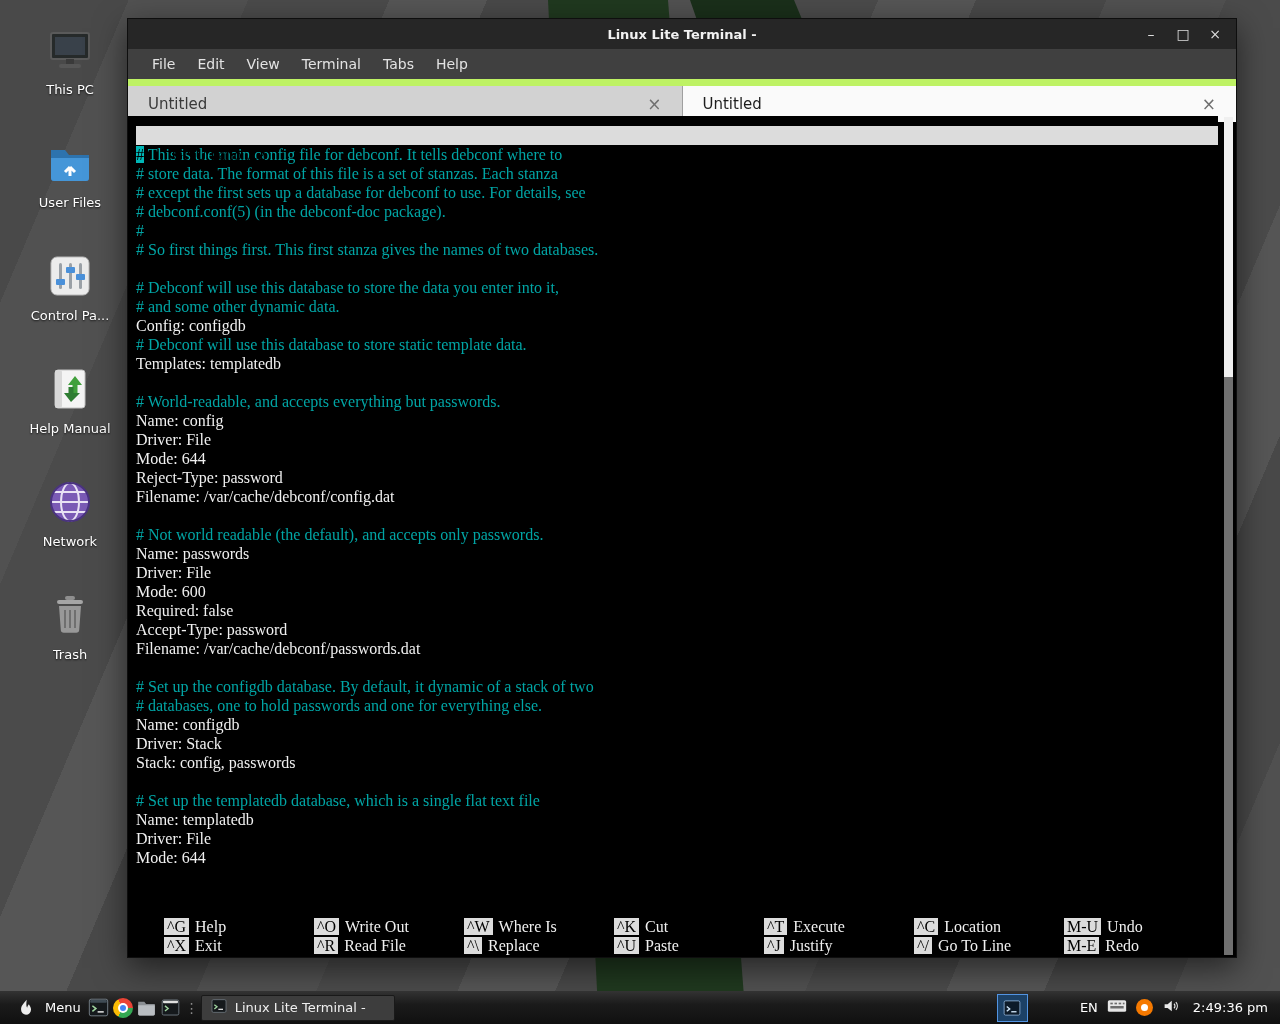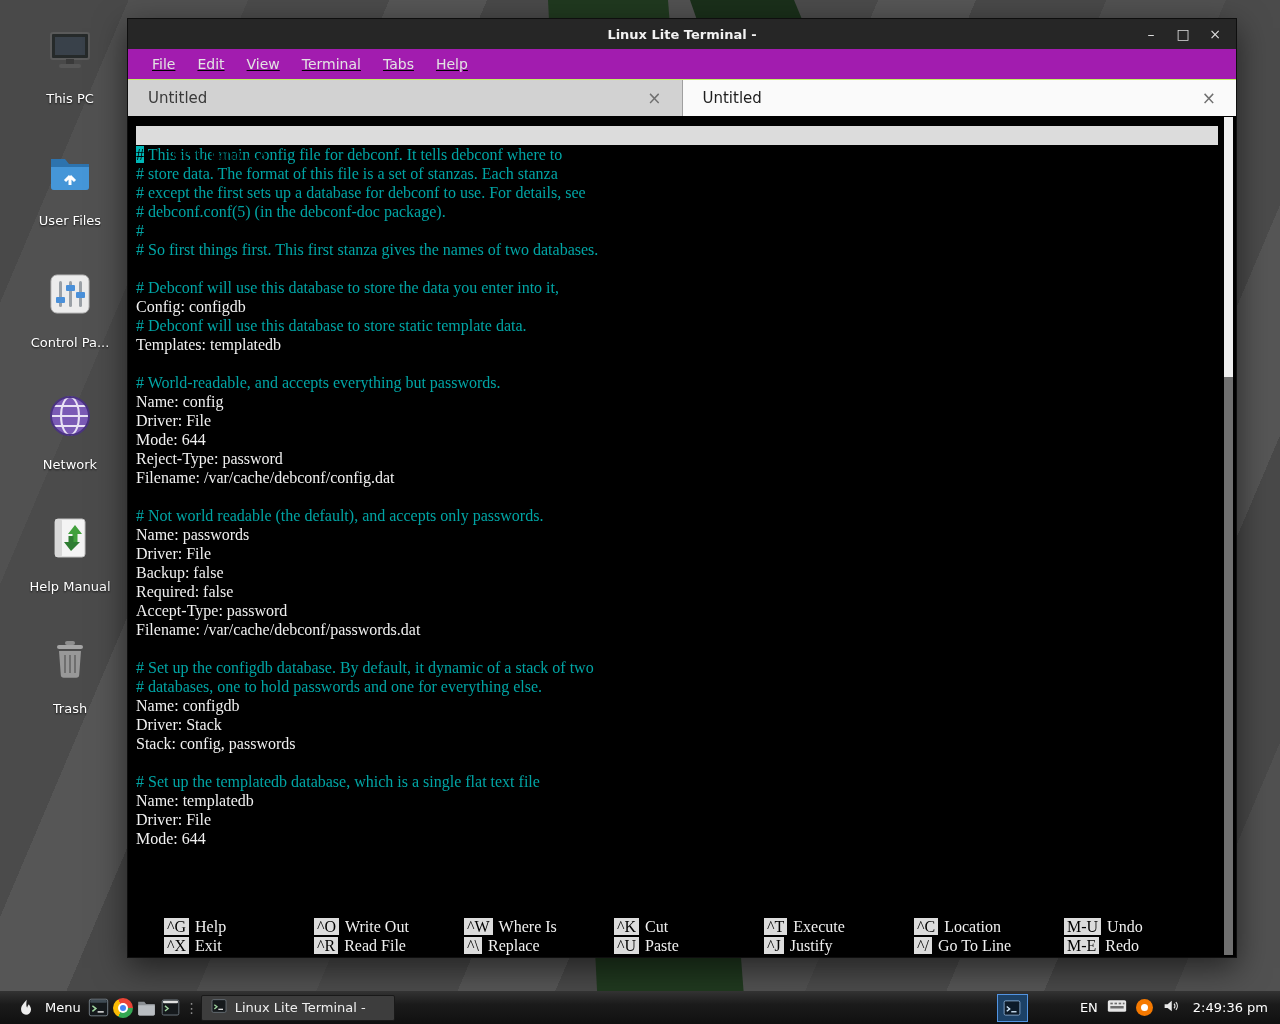--- a/index.html
+++ b/index.html
@@ -3,31 +3,31 @@
 <meta charset="utf-8">
 <style>
   html,body{margin:0;padding:0;}
   body{width:1280px;height:1024px;overflow:hidden;position:relative;
     font-family:"DejaVu Sans","Liberation Sans",sans-serif;
     background:repeating-linear-gradient(293deg,
       #515151 0 110px,#494949 110px 230px,#565656 230px 320px,#4b4b4b 320px 450px);}
   .bglogo{position:absolute;left:0;top:0;z-index:1;}
   
   .desk-icons{position:absolute;left:10px;top:26px;width:120px;display:flex;flex-direction:column;gap:42px;z-index:2;}
-  .desk-icon{display:flex;flex-direction:column;align-items:center;gap:17px;cursor:default;}
+  .desk-icon{display:flex;flex-direction:column;align-items:center;gap:8px;cursor:default;}
   .desk-icon-img, .desk-icon-img svg{width:48px;height:48px;display:block;}
   .desk-icon-label{color:#fff;font-size:13px;text-shadow:0 1px 2px rgba(0,0,0,.8);white-space:nowrap;max-width:118px;overflow:hidden;}
   
   .window{position:absolute;left:127px;top:18px;width:1110px;height:940px;z-index:3;
     box-shadow:0 10px 30px rgba(0,0,0,.55);border:1px solid #0e0e0e;background:#000;box-sizing:border-box;}
   .titlebar{height:30px;background:#262626;position:relative;display:flex;align-items:center;}
   .title{position:absolute;left:0;right:0;text-align:center;color:#f2f2f2;font-size:13px;font-weight:bold;}
   .win-controls{margin-left:auto;display:flex;gap:10px;padding-right:10px;z-index:1;}
   .win-btn{color:#dcdcdc;font-size:14px;width:22px;text-align:center;cursor:default;}
-  .menubar{height:30px;background:#a21caf;display:flex;align-items:center;padding-left:14px;gap:2px;border-bottom:1px solid #bef264;text-decoration:underline;}
+  .menubar{height:30px;background:#404040;display:flex;align-items:center;padding-left:14px;gap:2px;border-bottom:7px solid #bef264;}
   .menu-item{color:#e3e3e3;font-size:14px;padding:3px 10px;}
   .tabbar{height:36px;background:#737373;display:flex;}
   .tab{flex:1;display:flex;align-items:center;justify-content:space-between;padding:0 20px;background:#d2d2d2;color:#3a3a3a;font-size:15px;border-right:1px solid #9f9f9f;box-sizing:border-box;}
   .tab.active{background:#fafafa;color:#1e1e1e;border-right:none;}
   .tab-close{color:#707070;font-size:17px;}
   
   .terminal{position:absolute;left:0;top:97px;width:1090px;height:841px;background:#000;
     font-family:Liberation Serif, serif;font-size:16px;line-height:19px;
     display:flex;flex-direction:column;padding:10px 0 2px 8px;box-sizing:border-box;}
   .nano-header{height:19px;background:#dcdcdc;color:#000;position:relative;white-space:pre;flex:0 0 19px;}
@@ -106,38 +106,38 @@
           <rect x="10" y="27" width="9" height="6" rx="1" fill="#4a90d9"></rect>
           <rect x="20" y="15" width="9" height="6" rx="1" fill="#4a90d9"></rect>
           <rect x="30" y="22" width="9" height="6" rx="1" fill="#4a90d9"></rect>
         </svg>
       </div>
       <div class="desk-icon-label">Control Pa...</div>
     </div>
     <div class="desk-icon">
       <div class="desk-icon-img">
         <svg viewBox="0 0 48 48">
+          <rect x="9" y="5" width="30" height="38" rx="3" fill="#f4f4f4" stroke="#c2c2c2"></rect>
+          <rect x="9" y="5" width="7" height="38" rx="2" fill="#d8d8d8"></rect>
+          <path d="M29 11l7 9h-4.5v9h-5v-9H22z" fill="#41a03c"></path>
+          <path d="M25 37l-7-9h4.5v-6h5v6H34z" fill="#2e7d32"></path>
+        </svg>
+      </div>
+      <div class="desk-icon-label">Help Manual</div>
+    </div>
+    <div class="desk-icon">
+      <div class="desk-icon-img">
+        <svg viewBox="0 0 48 48">
           <circle cx="24" cy="24" r="19" fill="#7a5ab5"></circle>
           <ellipse cx="24" cy="24" rx="9" ry="19" fill="none" stroke="#e8e2f4" stroke-width="2"></ellipse>
           <path d="M5 24h38M8 14h32M8 34h32" stroke="#e8e2f4" stroke-width="2"></path>
           <circle cx="24" cy="24" r="19" fill="none" stroke="#4a3380" stroke-width="2"></circle>
         </svg>
       </div>
       <div class="desk-icon-label">Network</div>
-    </div>
-    <div class="desk-icon">
-      <div class="desk-icon-img">
-        <svg viewBox="0 0 48 48">
-          <rect x="9" y="5" width="30" height="38" rx="3" fill="#f4f4f4" stroke="#c2c2c2"></rect>
-          <rect x="9" y="5" width="7" height="38" rx="2" fill="#d8d8d8"></rect>
-          <path d="M29 11l7 9h-4.5v9h-5v-9H22z" fill="#41a03c"></path>
-          <path d="M25 37l-7-9h4.5v-6h5v6H34z" fill="#2e7d32"></path>
-        </svg>
-      </div>
-      <div class="desk-icon-label">Help Manual</div>
     </div>
     <div class="desk-icon">
       <div class="desk-icon-img">
         <svg viewBox="0 0 48 48">
           <rect x="19" y="5" width="10" height="4" rx="2" fill="#8f8f8f"></rect>
           <rect x="11" y="9" width="26" height="4" rx="2" fill="#a5a5a5"></rect>
           <path d="M13 15h22l-1.8 24a3 3 0 0 1-3 2.8H17.8a3 3 0 0 1-3-2.8z" fill="#989898"></path>
           <path d="M19 19v18M24 19v18M29 19v18" stroke="#6f6f6f" stroke-width="2"></path>
         </svg>
       </div>
@@ -179,35 +179,36 @@
     </div>
     <div id="nano-lines">
         <div class="tline comment"><span class="cursor">#</span> This is the main config file for debconf. It tells debconf where to</div>
         <div class="tline comment"># store data. The format of this file is a set of stanzas. Each stanza</div>
         <div class="tline comment"># except the first sets up a database for debconf to use. For details, see</div>
         <div class="tline comment"># debconf.conf(5) (in the debconf-doc package).</div>
         <div class="tline comment">#</div>
         <div class="tline comment"># So first things first. This first stanza gives the names of two databases.</div>
         <div class="tline blank">&nbsp;</div>
         <div class="tline comment"># Debconf will use this database to store the data you enter into it,</div>
+        <div class="tline comment"># and some other dynamic data.</div>
         <div class="tline plain">Config: configdb</div>
         <div class="tline comment"># Debconf will use this database to store static template data.</div>
         <div class="tline plain">Templates: templatedb</div>
         <div class="tline blank">&nbsp;</div>
         <div class="tline comment"># World-readable, and accepts everything but passwords.</div>
         <div class="tline plain">Name: config</div>
         <div class="tline plain">Driver: File</div>
         <div class="tline plain">Mode: 644</div>
         <div class="tline plain">Reject-Type: password</div>
         <div class="tline plain">Filename: /var/cache/debconf/config.dat</div>
         <div class="tline blank">&nbsp;</div>
         <div class="tline comment"># Not world readable (the default), and accepts only passwords.</div>
         <div class="tline plain">Name: passwords</div>
         <div class="tline plain">Driver: File</div>
-        <div class="tline plain">Backup: false</div>
+        <div class="tline plain">Mode: 600</div>
         <div class="tline plain">Required: false</div>
         <div class="tline plain">Accept-Type: password</div>
         <div class="tline plain">Filename: /var/cache/debconf/passwords.dat</div>
         <div class="tline blank">&nbsp;</div>
         <div class="tline comment"># Set up the configdb database. By default, it dynamic of a stack of two</div>
         <div class="tline comment"># databases, one to hold passwords and one for everything else.</div>
         <div class="tline plain">Name: configdb</div>
         <div class="tline plain">Driver: Stack</div>
         <div class="tline plain">Stack: config, passwords</div>
         <div class="tline blank">&nbsp;</div>

